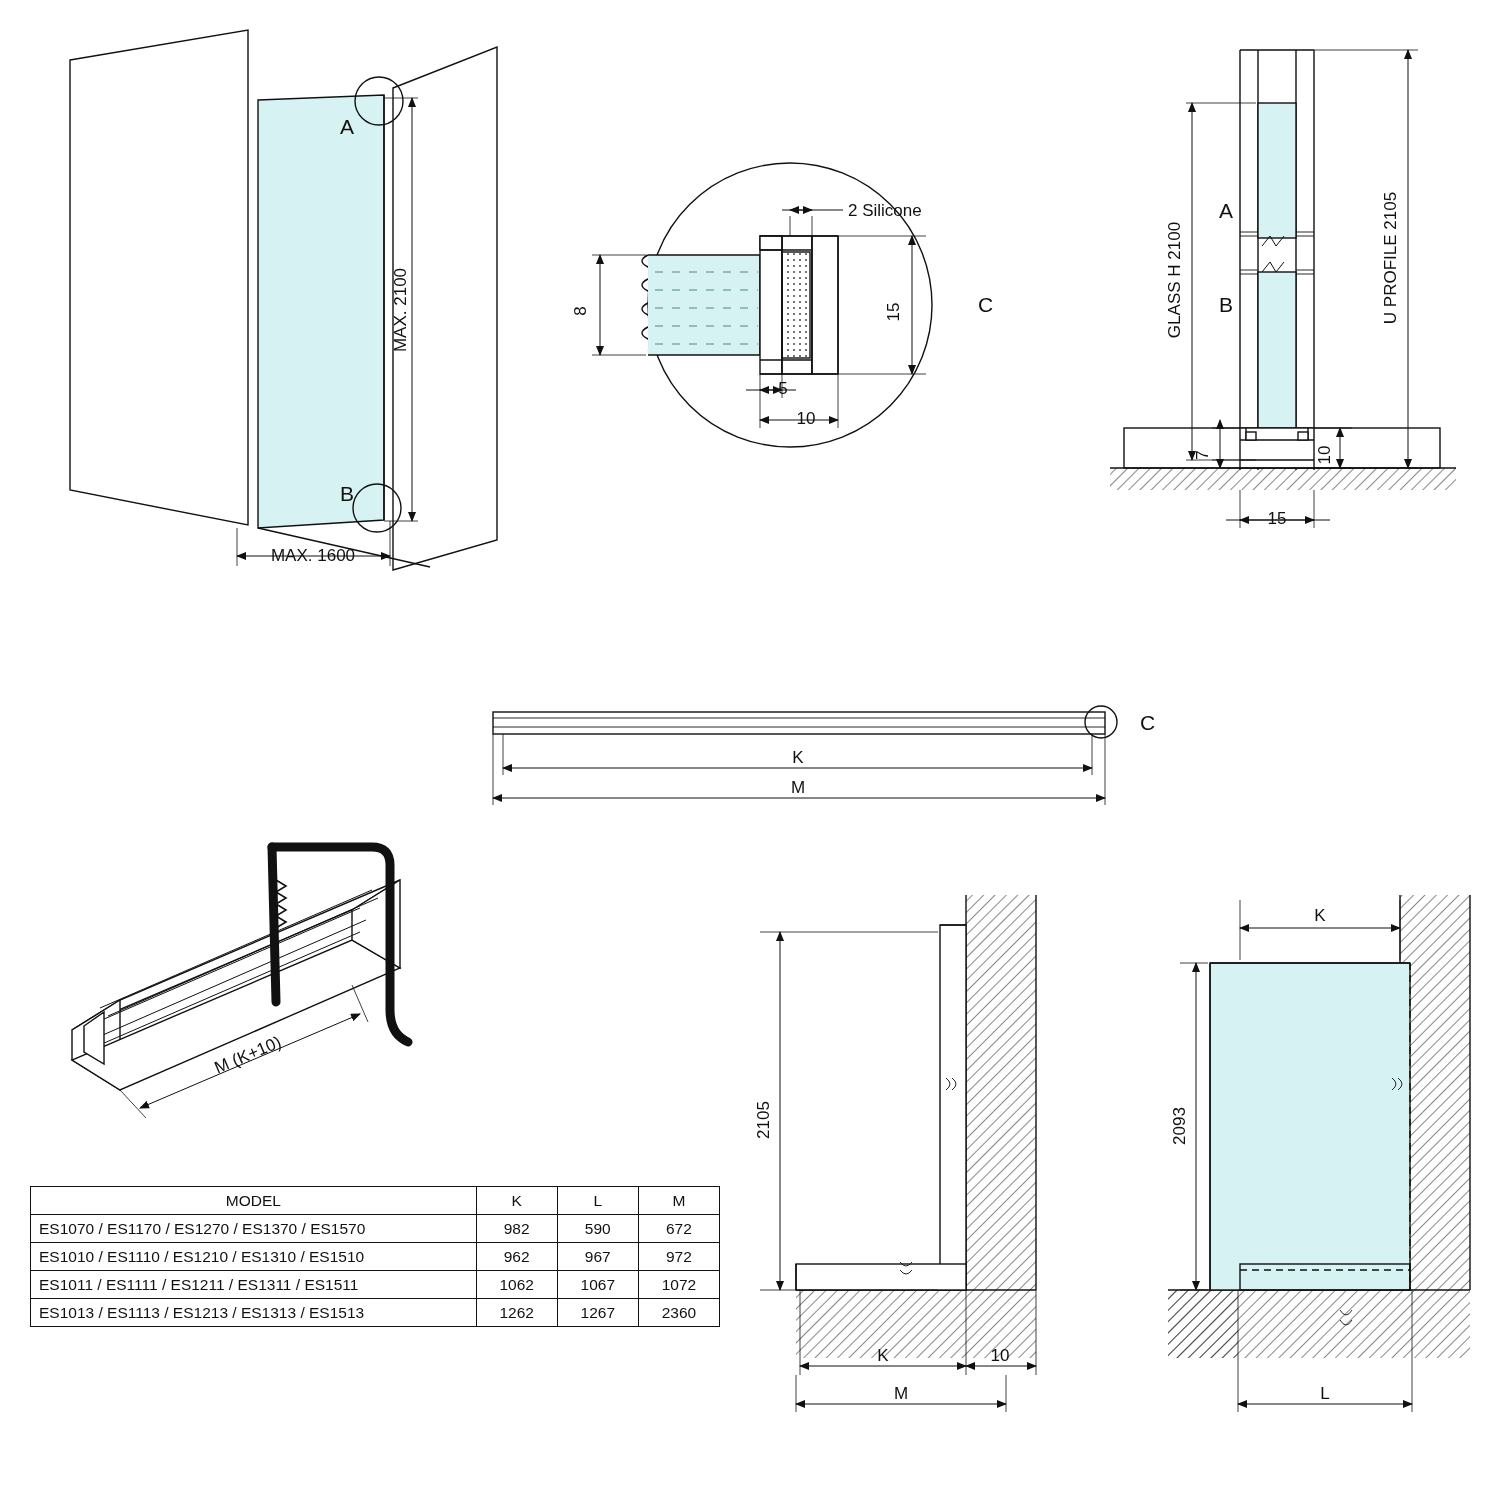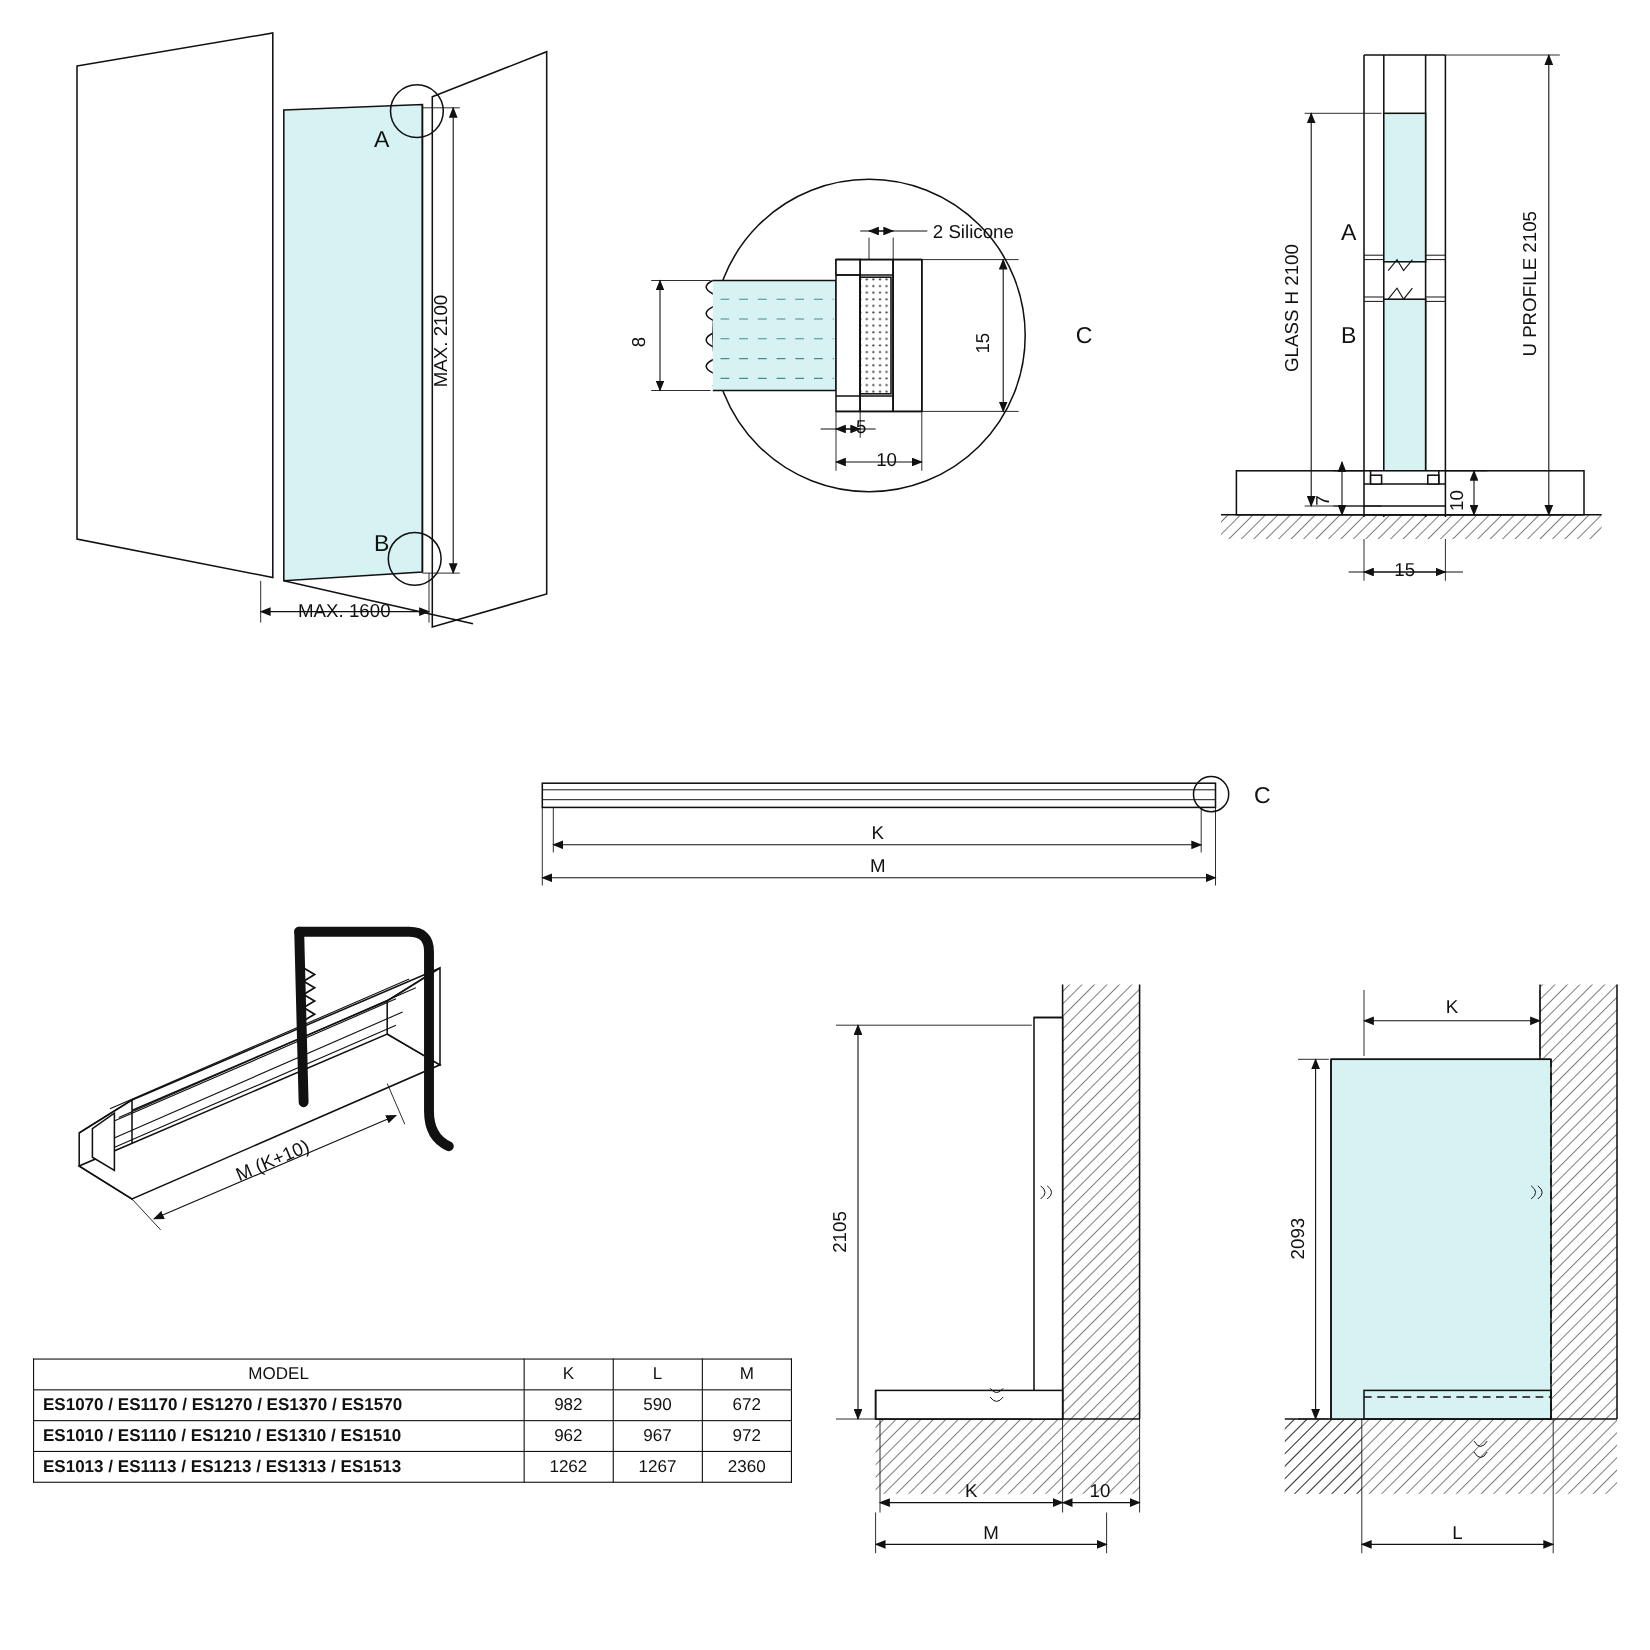--- a/index.html
+++ b/index.html
@@ -27,21 +27,21 @@
     font-family: "Liberation Sans", sans-serif;
     fill: #111111;
   }
   .lbl { font-size: 17px; }
   .lbl-lg { font-size: 21px; }
 
   
   .table-wrap {
     position: absolute;
     left: 30px;
-    top: 1235px;
+    top: 1186px;
     width: 556px;
   }
   table.model-table {
     border-collapse: collapse;
     width: 690px;
     font-size: 15.5px;
   }
   table.model-table td, table.model-table th {
     border: 1px solid #111;
     height: 27px;
@@ -50,21 +50,21 @@
     color: #111;
   }
   table.model-table th.model-col, table.model-table td.model-col {
     width: 474px;
   }
   table.model-table th.num-col, table.model-table td.num-col {
     width: 72px;
     text-align: center;
   }
   table.model-table th.model-col { text-align: center; }
-  table.model-table td.model-col { text-align: left; padding-left: 8px; font-weight: bold; }
+  table.model-table td.model-col { text-align: left; padding-left: 8px; }
 </style>
 </head>
 <body>
 
 <div class="stage">
 
 <svg class="drawing" viewBox="0 0 1500 1500">
   <defs>
     <pattern id="hatch45" width="10" height="10" patternTransform="rotate(45)" patternUnits="userSpaceOnUse">
       <line x1="0" y1="0" x2="0" y2="10" stroke="#111" stroke-width="1"></line>
@@ -383,20 +383,26 @@
         <td class="num-col">590</td>
         <td class="num-col">672</td>
       </tr>
       <tr>
         <td class="model-col">ES1010 / ES1110 / ES1210 / ES1310 / ES1510</td>
         <td class="num-col">962</td>
         <td class="num-col">967</td>
         <td class="num-col">972</td>
       </tr>
       <tr>
+        <td class="model-col">ES1011 / ES1111 / ES1211 / ES1311 / ES1511</td>
+        <td class="num-col">1062</td>
+        <td class="num-col">1067</td>
+        <td class="num-col">1072</td>
+      </tr>
+      <tr>
         <td class="model-col">ES1013 / ES1113 / ES1213 / ES1313 / ES1513</td>
         <td class="num-col">1262</td>
         <td class="num-col">1267</td>
         <td class="num-col">2360</td>
       </tr>
     </tbody>
   </table>
 </div>
 
 </div>

